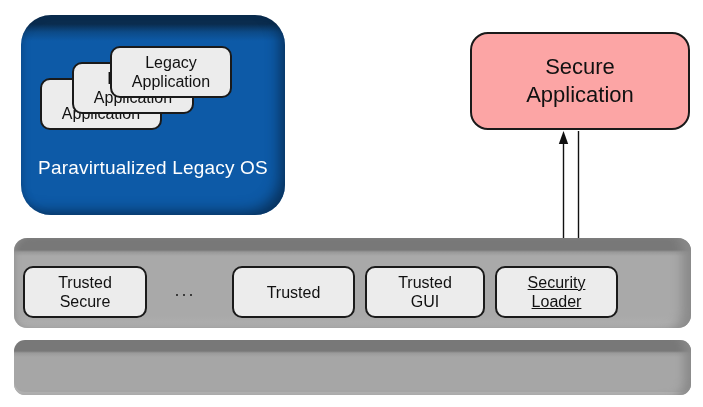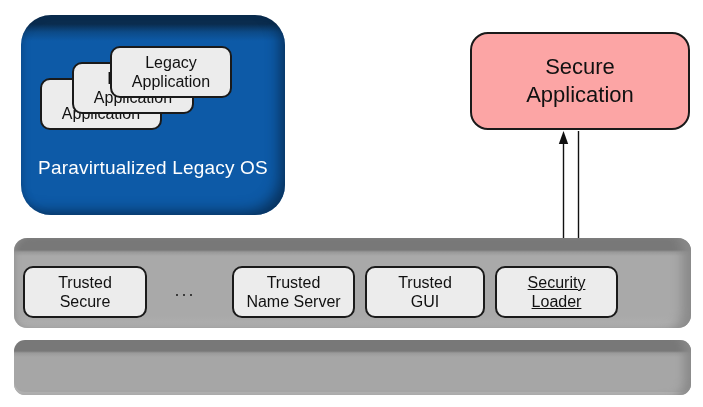--- a/index.html
+++ b/index.html
@@ -102,21 +102,20 @@
 
   <div class="card svc svc-loader">
     <span>Trusted</span>
     <span>Secure</span>
   </div>
 
   <div class="svc-dots">...</div>
 
   <div class="card svc svc-nameserver">
     <span>Trusted</span>
-    <span>Name Server</span>
   </div>
 
   <div class="card svc svc-gui">
     <span>Trusted</span>
     <span>GUI</span>
   </div>
 
   <div class="card svc svc-policy">
     <span>Security</span>
     <span>Loader</span>

